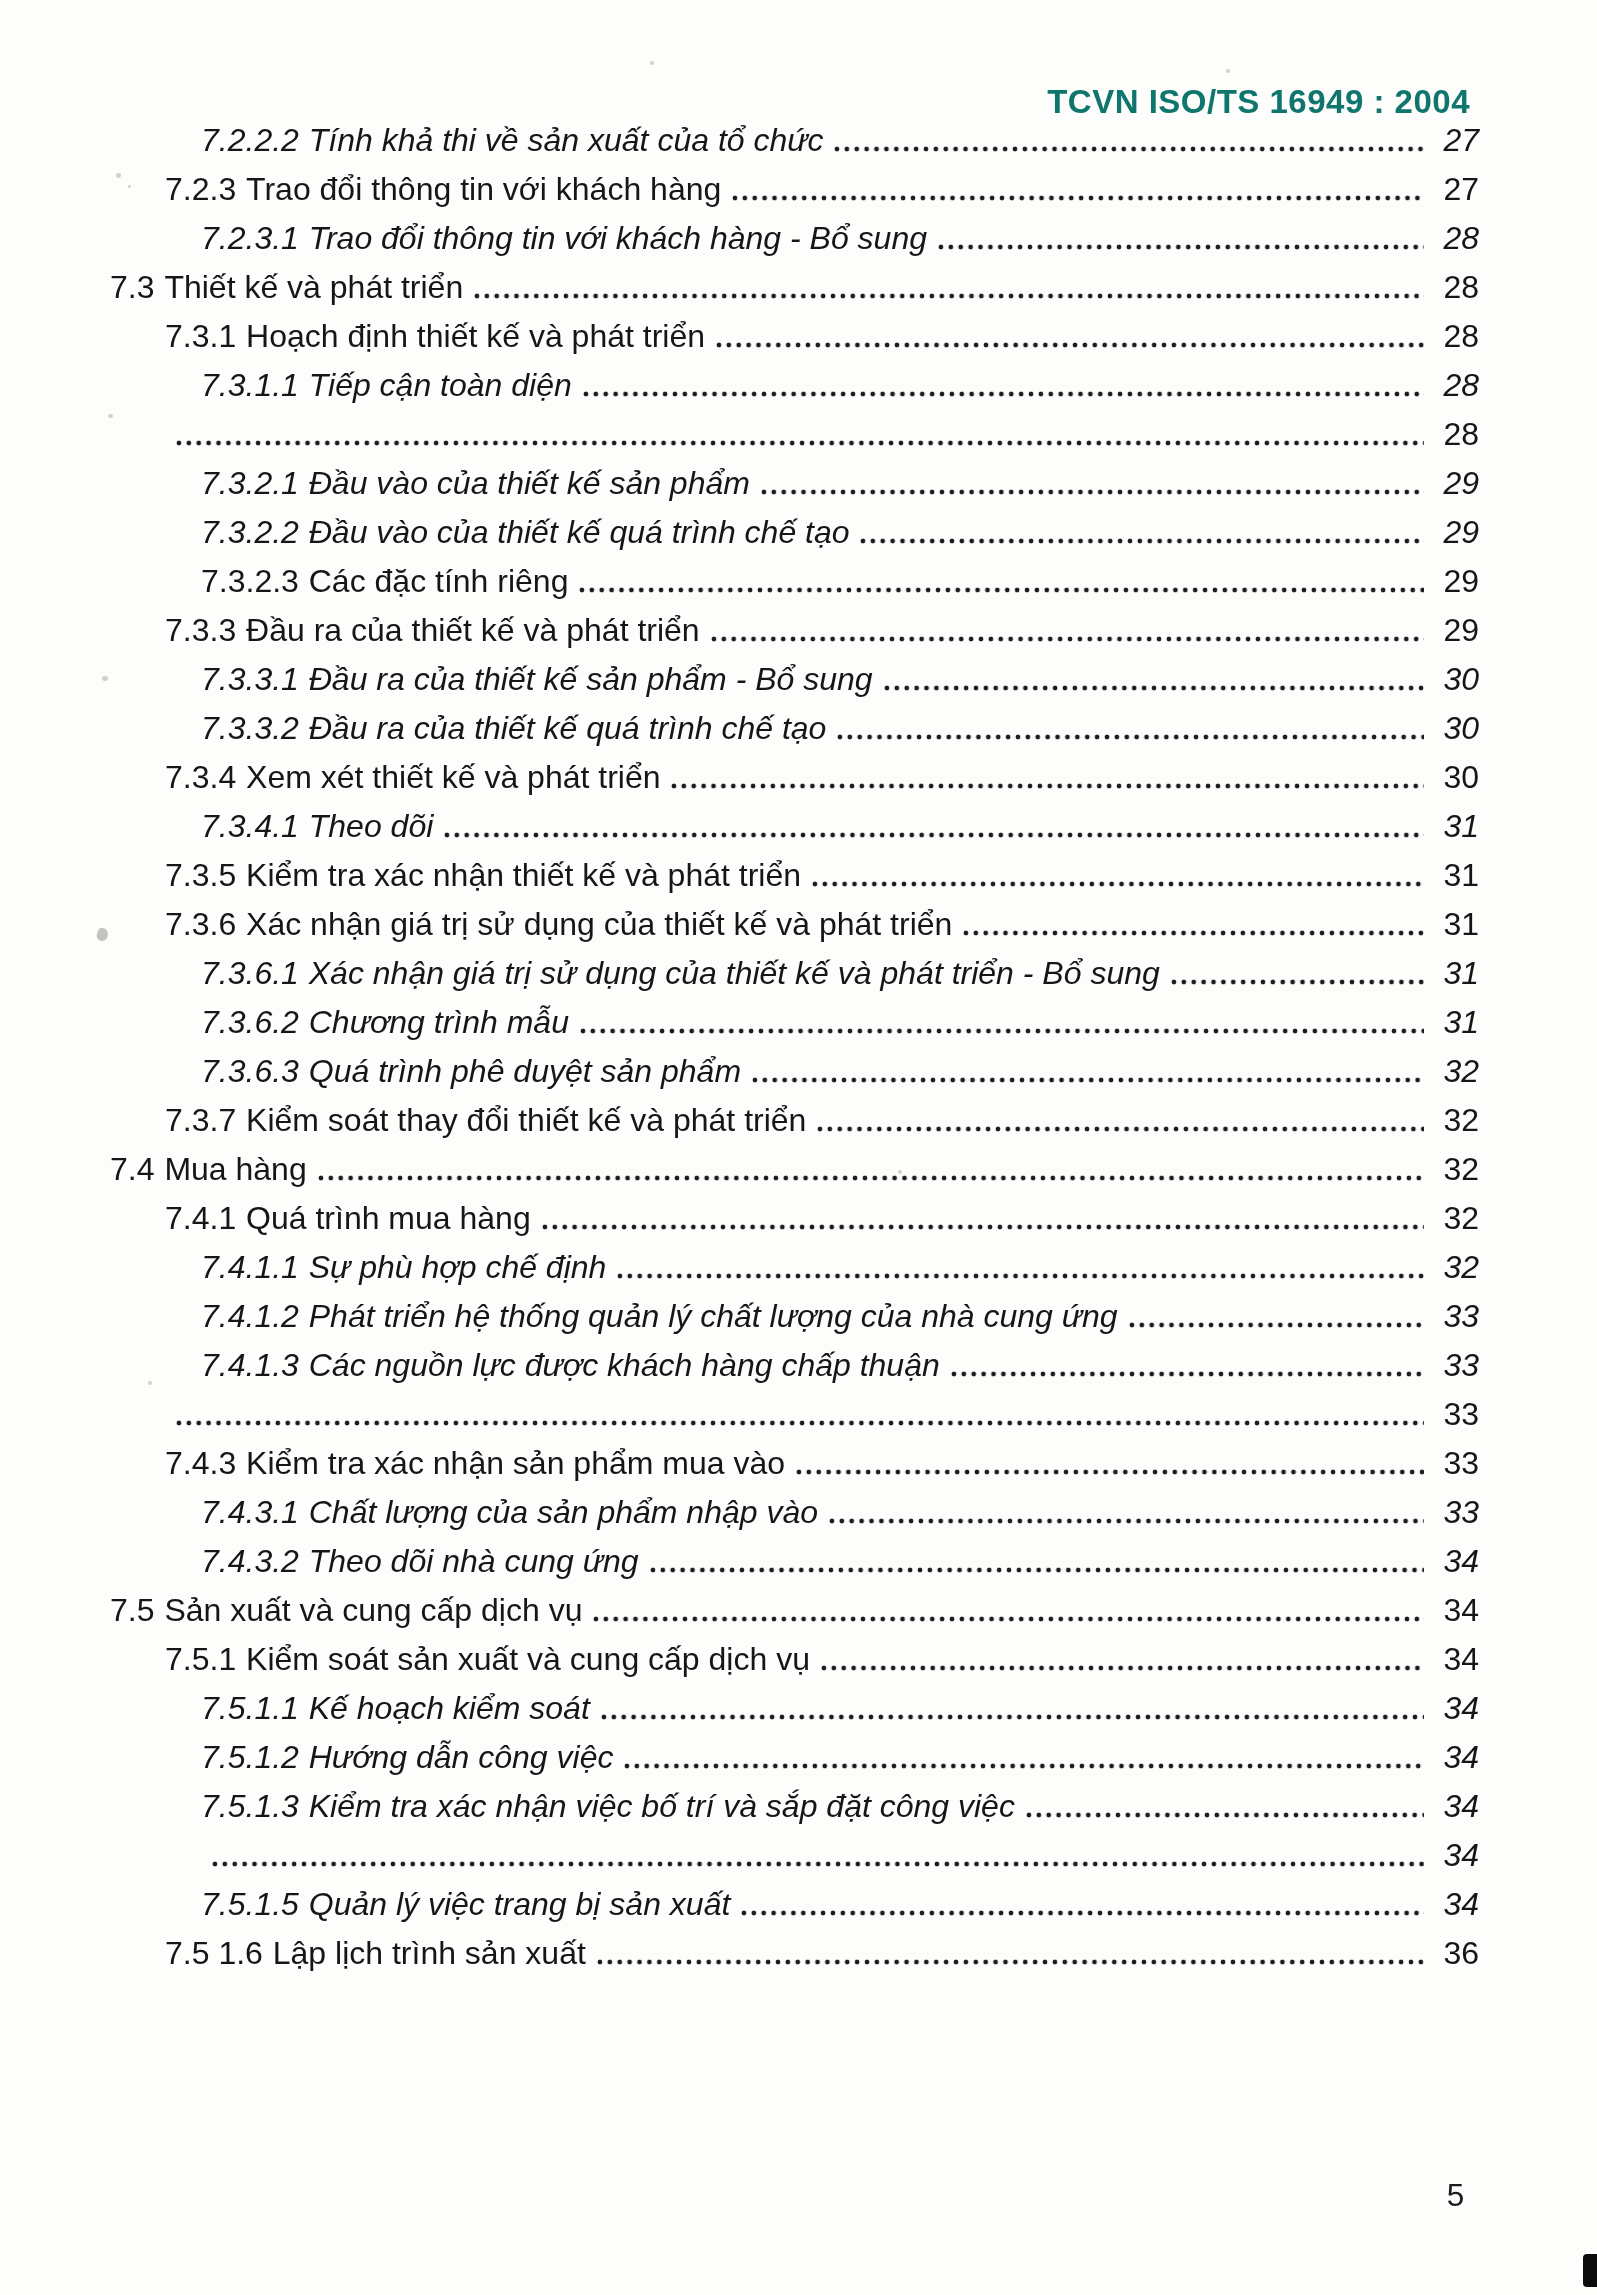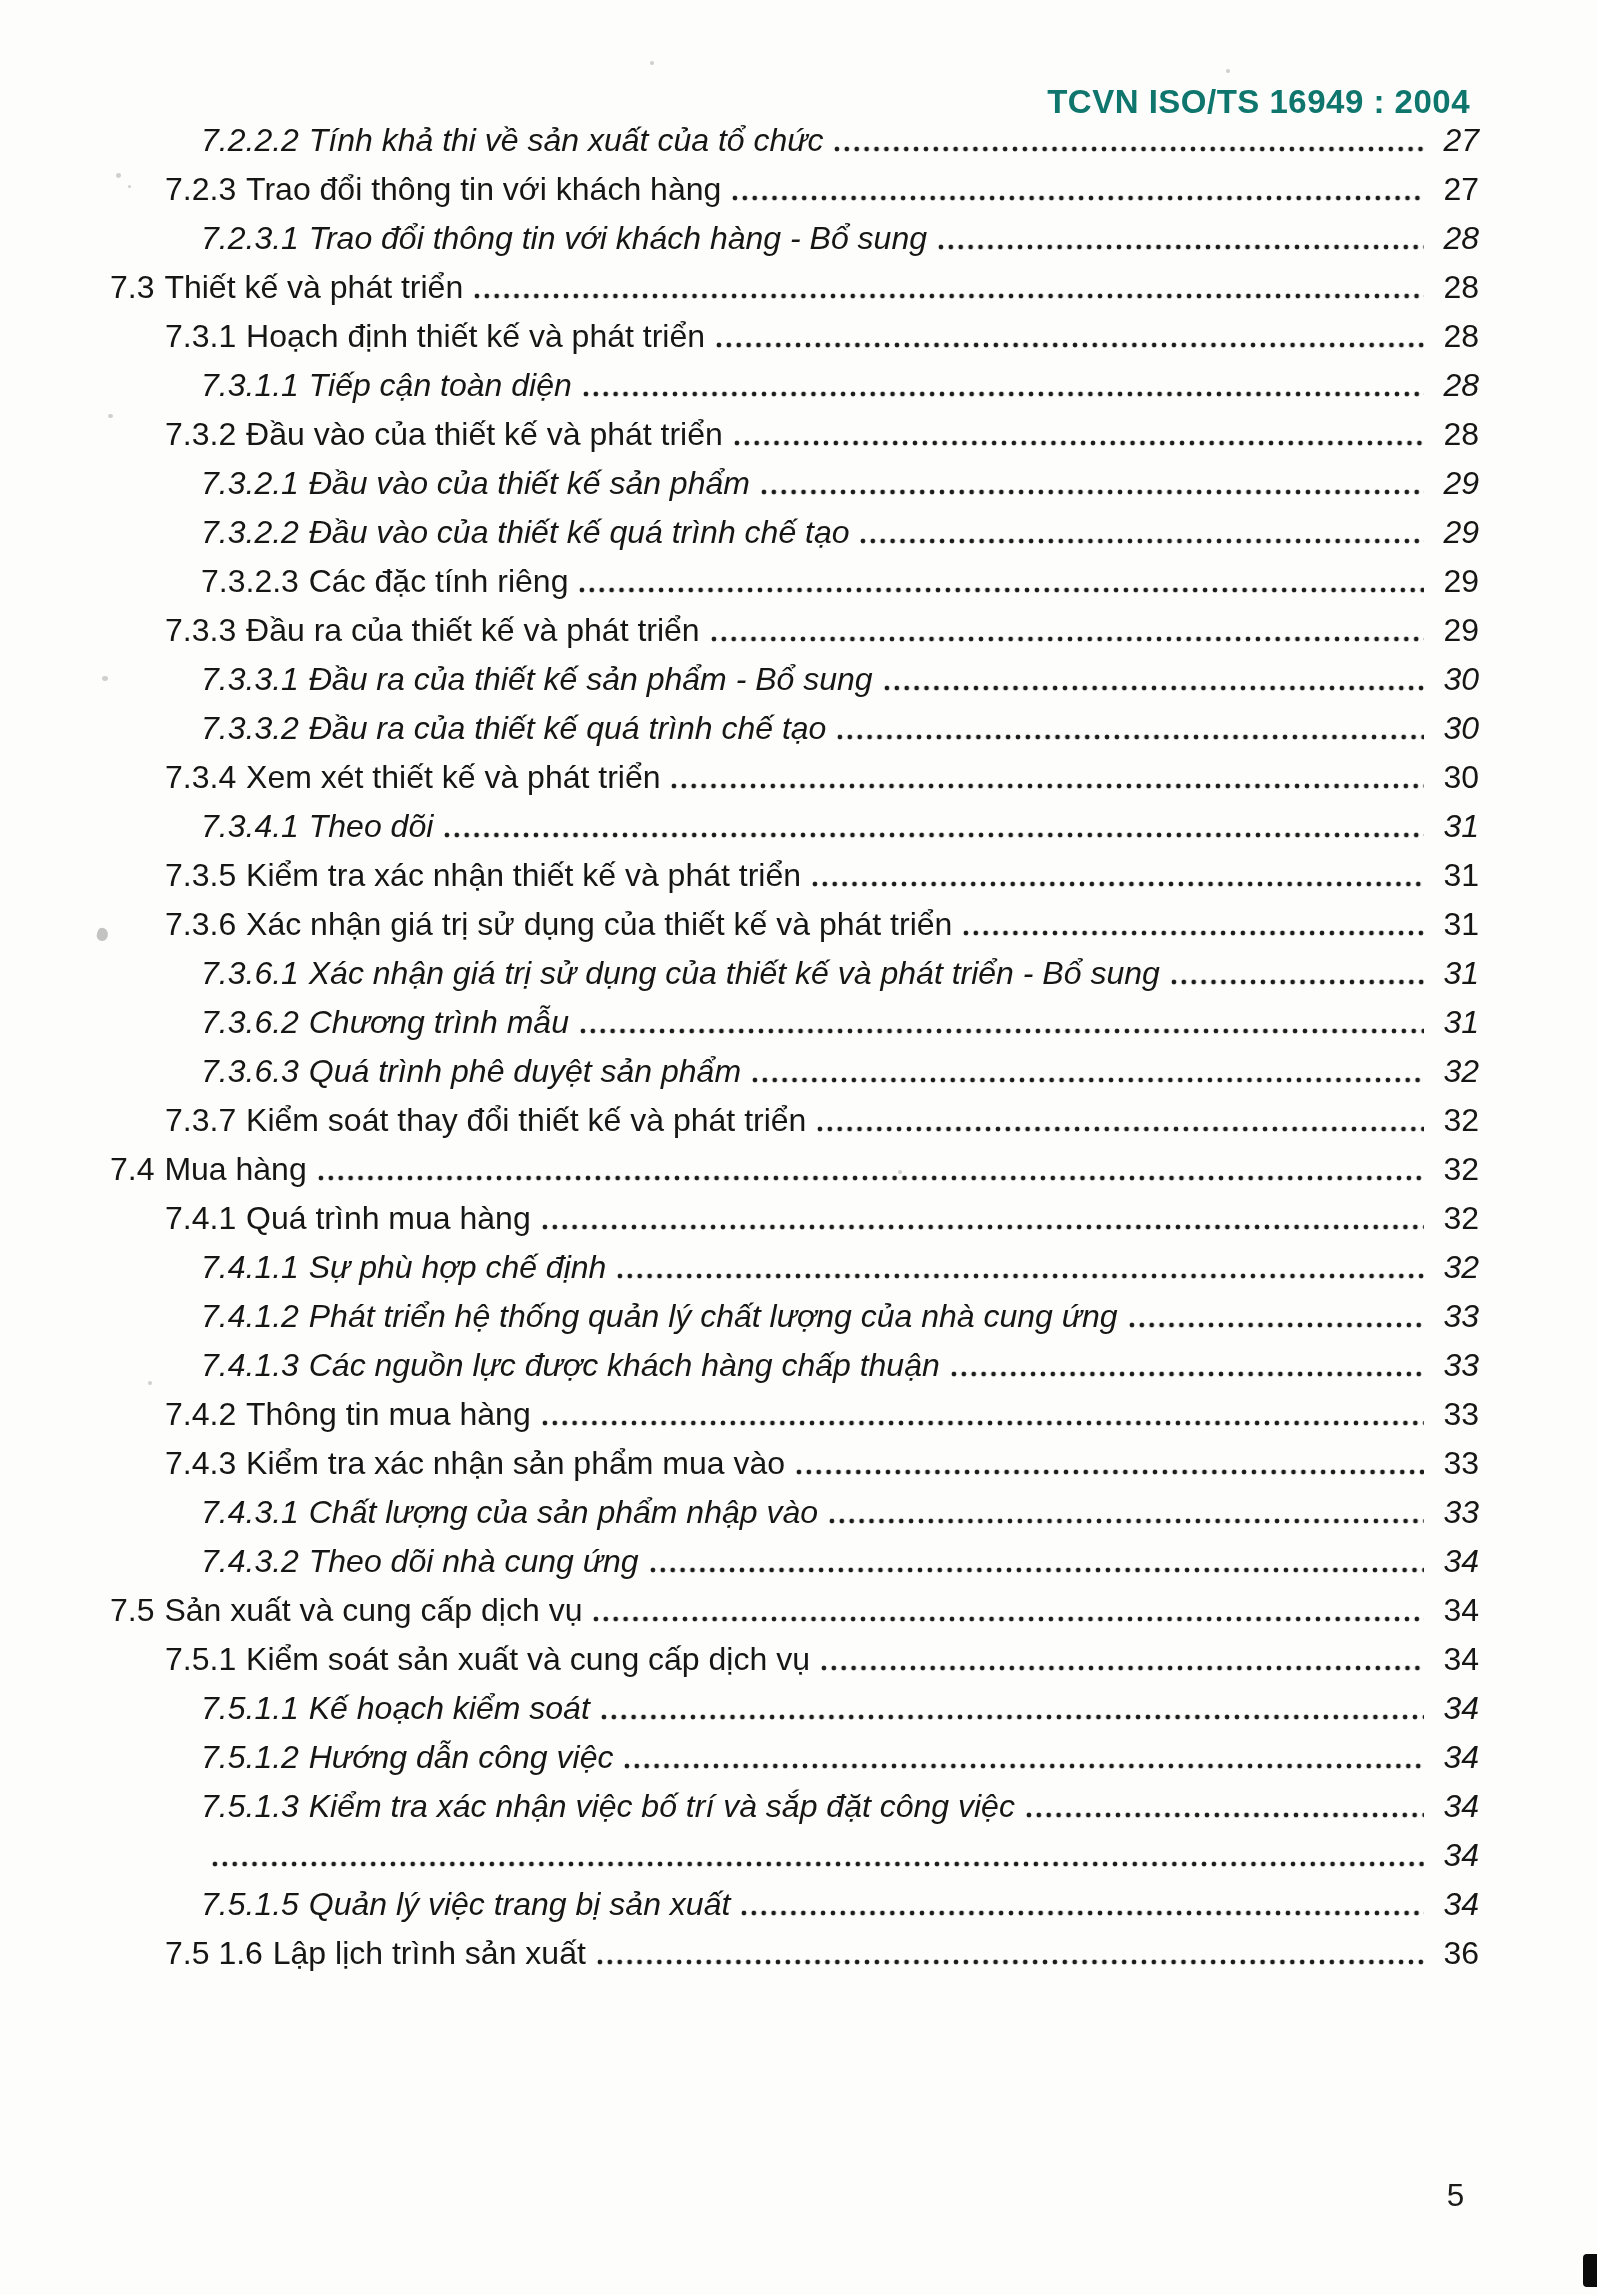--- a/index.html
+++ b/index.html
@@ -137,21 +137,20 @@
     <span class="toc-label"><span class="toc-number">7.3.1</span><span class="toc-title">Hoạch định thiết kế và phát triển</span></span>
     <span class="toc-dots"></span>
     <span class="toc-page">28</span>
   </div>
     <div class="toc-row level-3 italic">
     <span class="toc-label"><span class="toc-number">7.3.1.1</span><span class="toc-title">Tiếp cận toàn diện</span></span>
     <span class="toc-dots"></span>
     <span class="toc-page">28</span>
   </div>
     <div class="toc-row level-2">
-    <span class="toc-label"><span class="toc-number">7.3.2</span><span class="toc-title">Đầu vào của thiết kế và phát triển</span></span>
     <span class="toc-dots"></span>
     <span class="toc-page">28</span>
   </div>
     <div class="toc-row level-3 italic">
     <span class="toc-label"><span class="toc-number">7.3.2.1</span><span class="toc-title">Đầu vào của thiết kế sản phẩm</span></span>
     <span class="toc-dots"></span>
     <span class="toc-page">29</span>
   </div>
     <div class="toc-row level-3 italic">
     <span class="toc-label"><span class="toc-number">7.3.2.2</span><span class="toc-title">Đầu vào của thiết kế quá trình chế tạo</span></span>
@@ -237,21 +236,20 @@
     <span class="toc-label"><span class="toc-number">7.4.1.2</span><span class="toc-title">Phát triển hệ thống quản lý chất lượng của nhà cung ứng</span></span>
     <span class="toc-dots"></span>
     <span class="toc-page">33</span>
   </div>
     <div class="toc-row level-3 italic">
     <span class="toc-label"><span class="toc-number">7.4.1.3</span><span class="toc-title">Các nguồn lực được khách hàng chấp thuận</span></span>
     <span class="toc-dots"></span>
     <span class="toc-page">33</span>
   </div>
     <div class="toc-row level-2">
-    <span class="toc-label"><span class="toc-number">7.4.2</span><span class="toc-title">Thông tin mua hàng</span></span>
     <span class="toc-dots"></span>
     <span class="toc-page">33</span>
   </div>
     <div class="toc-row level-2">
     <span class="toc-label"><span class="toc-number">7.4.3</span><span class="toc-title">Kiểm tra xác nhận sản phẩm mua vào</span></span>
     <span class="toc-dots"></span>
     <span class="toc-page">33</span>
   </div>
     <div class="toc-row level-3 italic">
     <span class="toc-label"><span class="toc-number">7.4.3.1</span><span class="toc-title">Chất lượng của sản phẩm nhập vào</span></span>

